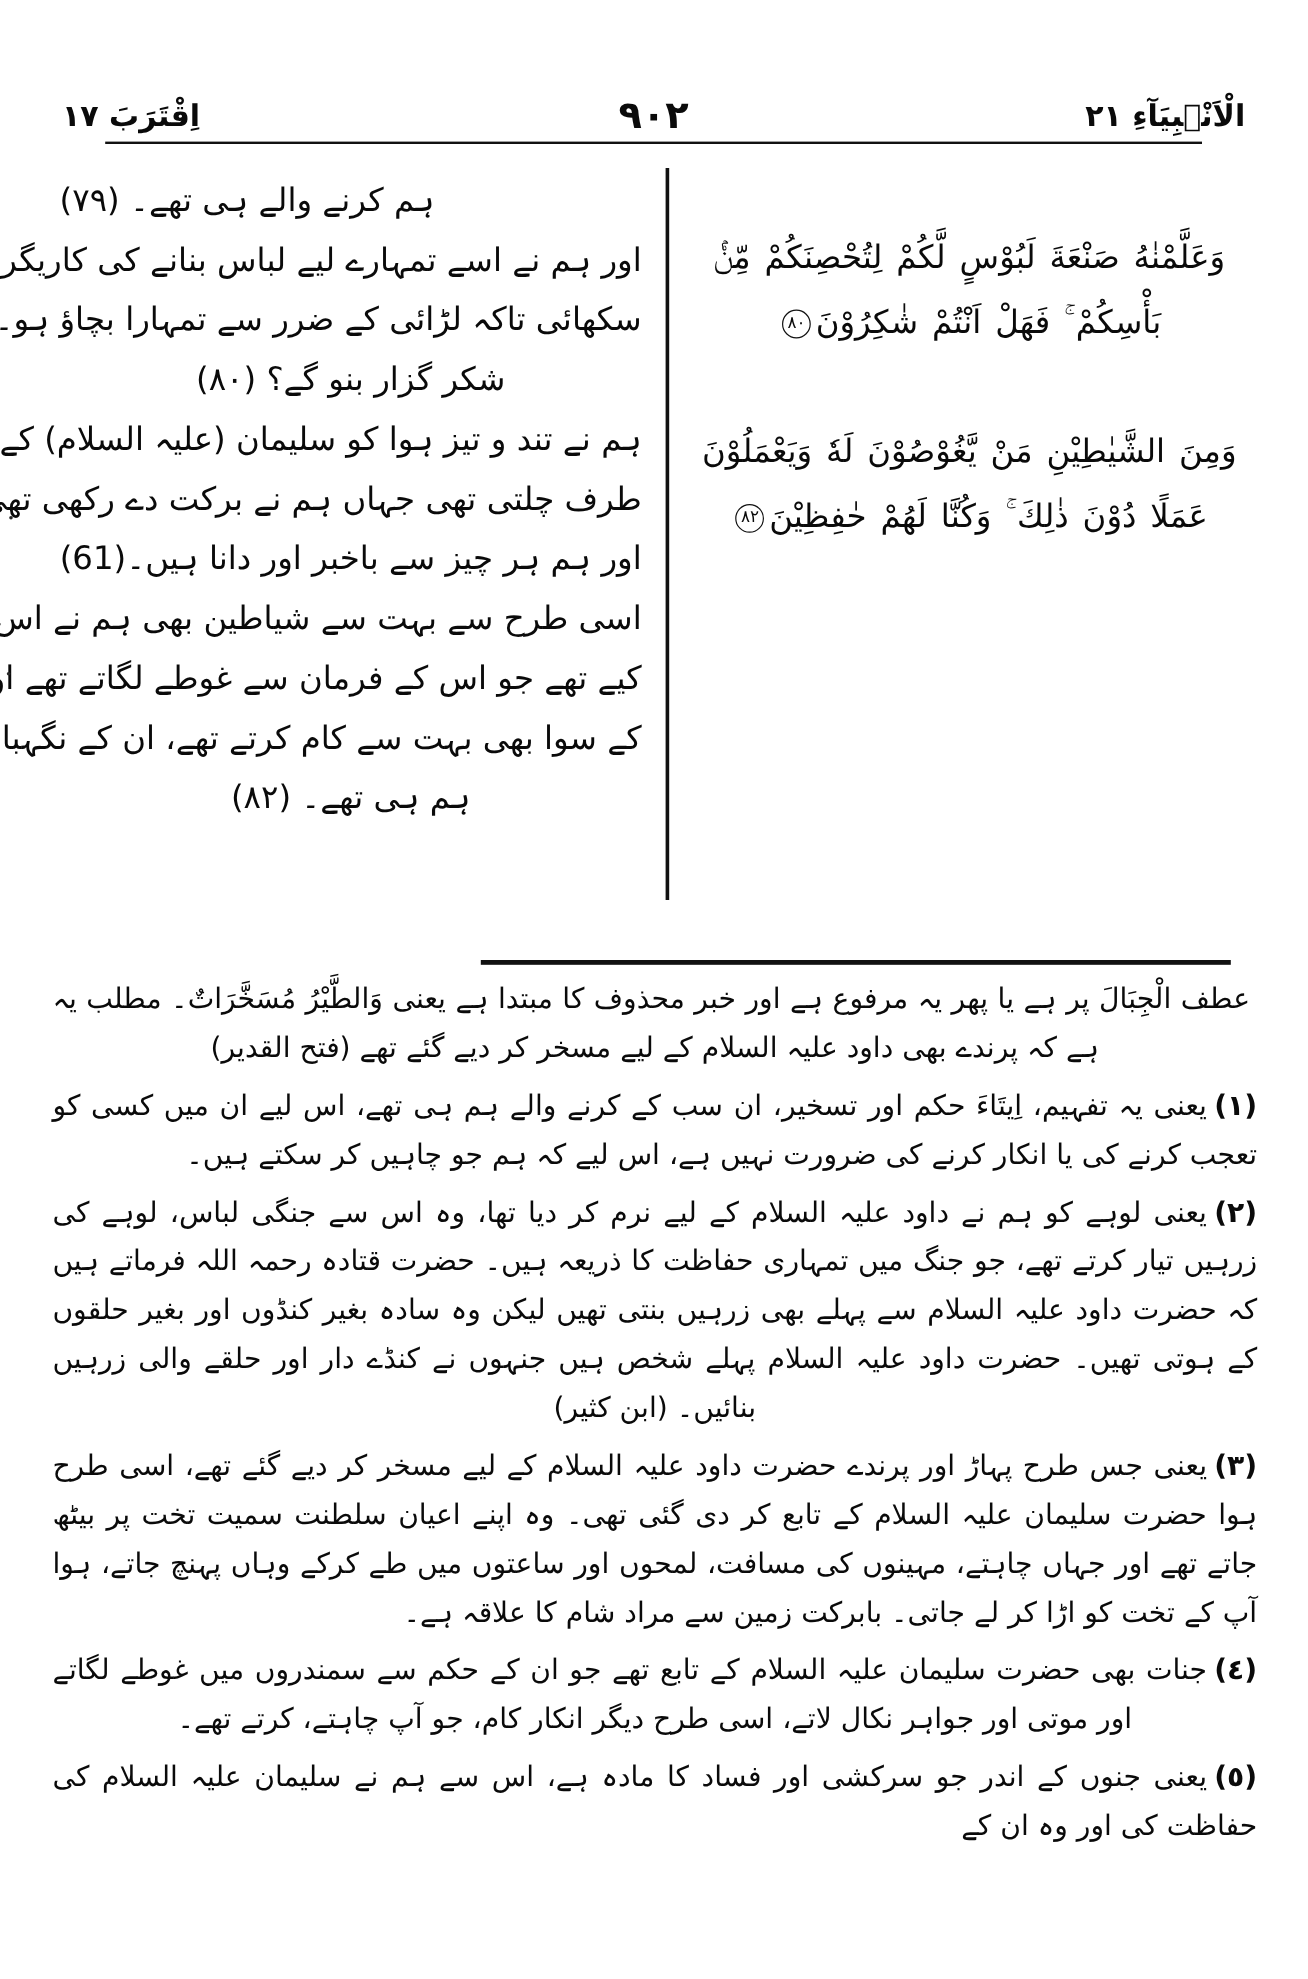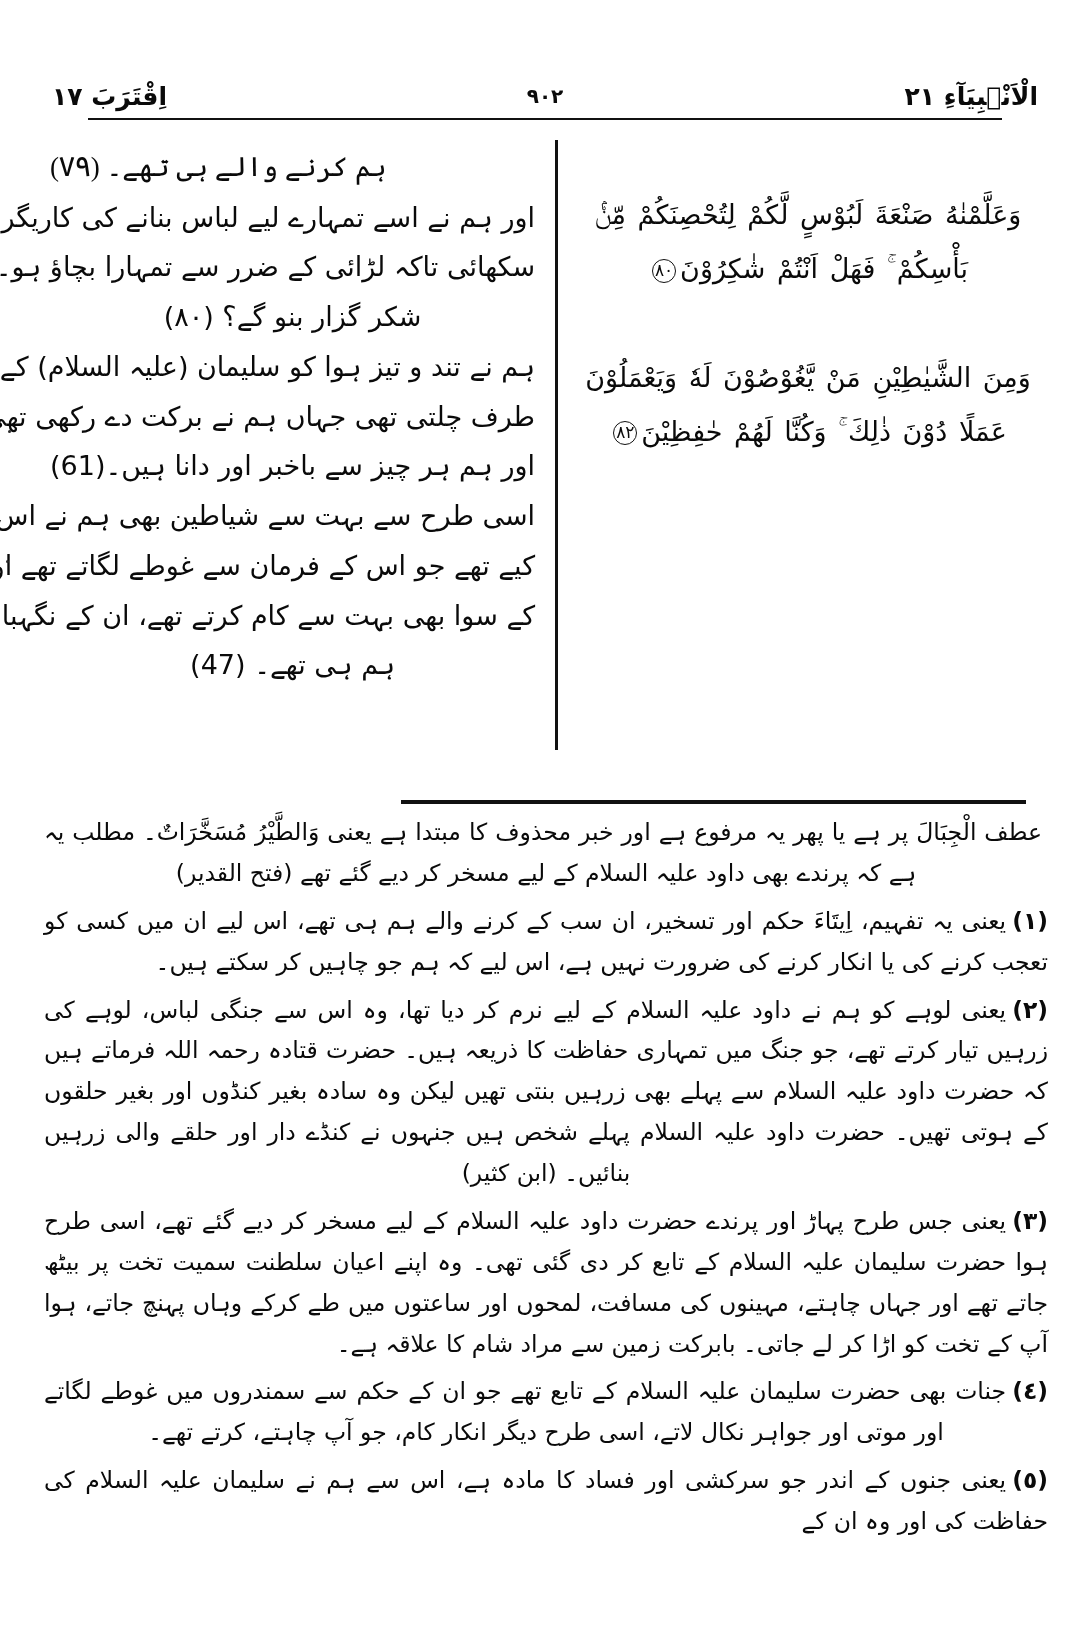--- a/index.html
+++ b/index.html
@@ -22,21 +22,21 @@
     height:44px;
     display:flex;align-items:center;justify-content:space-between;
     direction:rtl;
   }
   .header .hdr-side{
     font-size:25px;font-weight:700;letter-spacing:.5px;
     white-space:nowrap;
     text-align:right;
   }
   .header .hdr-center{
-    font-size:20px;font-weight:700;
+    font-size:32px;font-weight:700;
     position:absolute;left:0;right:0;text-align:center;
   }
   .hdr-rule{
     position:absolute;top:118px;right:88px;left:88px;
     border-top:2.5px solid #111;
   }
 
   
   .verse-block{
     position:absolute;top:140px;right:40px;left:40px;height:610px;
@@ -56,33 +56,33 @@
     text-align:justify;
   }
   .ayah{
     font-size:27px;
     line-height:2.0;
     margin-bottom:52px;
     word-spacing:3px;
   }
   .ayah:last-child{margin-bottom:0;}
   .ayah .ayah-num{
-    font-size:17px;
+    font-size:14px;
     display:inline-block;
     border:1.6px solid #111;border-radius:50%;
     width:22px;height:22px;line-height:21px;text-align:center;
     vertical-align:middle;margin:16px 4px;
   }
   .urdu-line{
     font-size:27px;
     line-height:1.62;
     margin:0 0 6px 0;
     white-space:nowrap;
   }
-  .urdu-line.ind-1{text-align:left;font-family:Liberation Serif, serif;}
+  .urdu-line.ind-1{text-align:left;}
   .urdu-line.ind-2{text-align:center;}
 
   
   .cmt-rule{
     position:absolute;top:800px;right:64px;width:625px;
     border-top:4px solid #111;
   }
 
   
   .commentary{
@@ -133,21 +133,21 @@
       <div class="urdu-line ind-1"><span>ہم کرنے والے ہی تھے۔ (٧٩)</span></div>
       <div class="urdu-line"><span>اور ہم نے اسے تمہارے لیے لباس بنانے کی کاریگری</span></div>
       <div class="urdu-line"><span>سکھائی تاکہ لڑائی کے ضرر سے تمہارا بچاؤ ہو۔ کیا تم</span></div>
       <div class="urdu-line ind-2"><span>شکر گزار بنو گے؟ (٨٠)</span></div>
       <div class="urdu-line"><span>ہم نے تند و تیز ہوا کو سلیمان (علیہ السلام) کے تابع کر</span></div>
       <div class="urdu-line"><span>طرف چلتی تھی جہاں ہم نے برکت دے رکھی تھی،</span></div>
       <div class="urdu-line ind-2"><span>اور ہم ہر چیز سے باخبر اور دانا ہیں۔(61)</span></div>
       <div class="urdu-line"><span>اسی طرح سے بہت سے شیاطین بھی ہم نے اس کے تابع</span></div>
       <div class="urdu-line"><span>کیے تھے جو اس کے فرمان سے غوطے لگاتے تھے اور اس</span></div>
       <div class="urdu-line"><span>کے سوا بھی بہت سے کام کرتے تھے، ان کے نگہبان</span></div>
-      <div class="urdu-line ind-2"><span>ہم ہی تھے۔ (47)</span></div>
+      <div class="urdu-line ind-2"><span>ہم ہی تھے۔ (٨٢)</span></div>
     </div>
   </div>
 
   <div class="cmt-rule"></div>
 
   <div class="commentary">
     <p class="cmt-para center-end">
       <span class="marker"></span><span>عطف الْجِبَالَ پر ہے یا پھر یہ مرفوع ہے اور خبر محذوف کا مبتدا ہے یعنی وَالطَّیْرُ مُسَخَّرَاتٌ۔ مطلب یہ ہے کہ پرندے بھی داود علیہ السلام کے لیے مسخر کر دیے گئے تھے (فتح القدیر)</span>
     </p>
     <p class="cmt-para">

